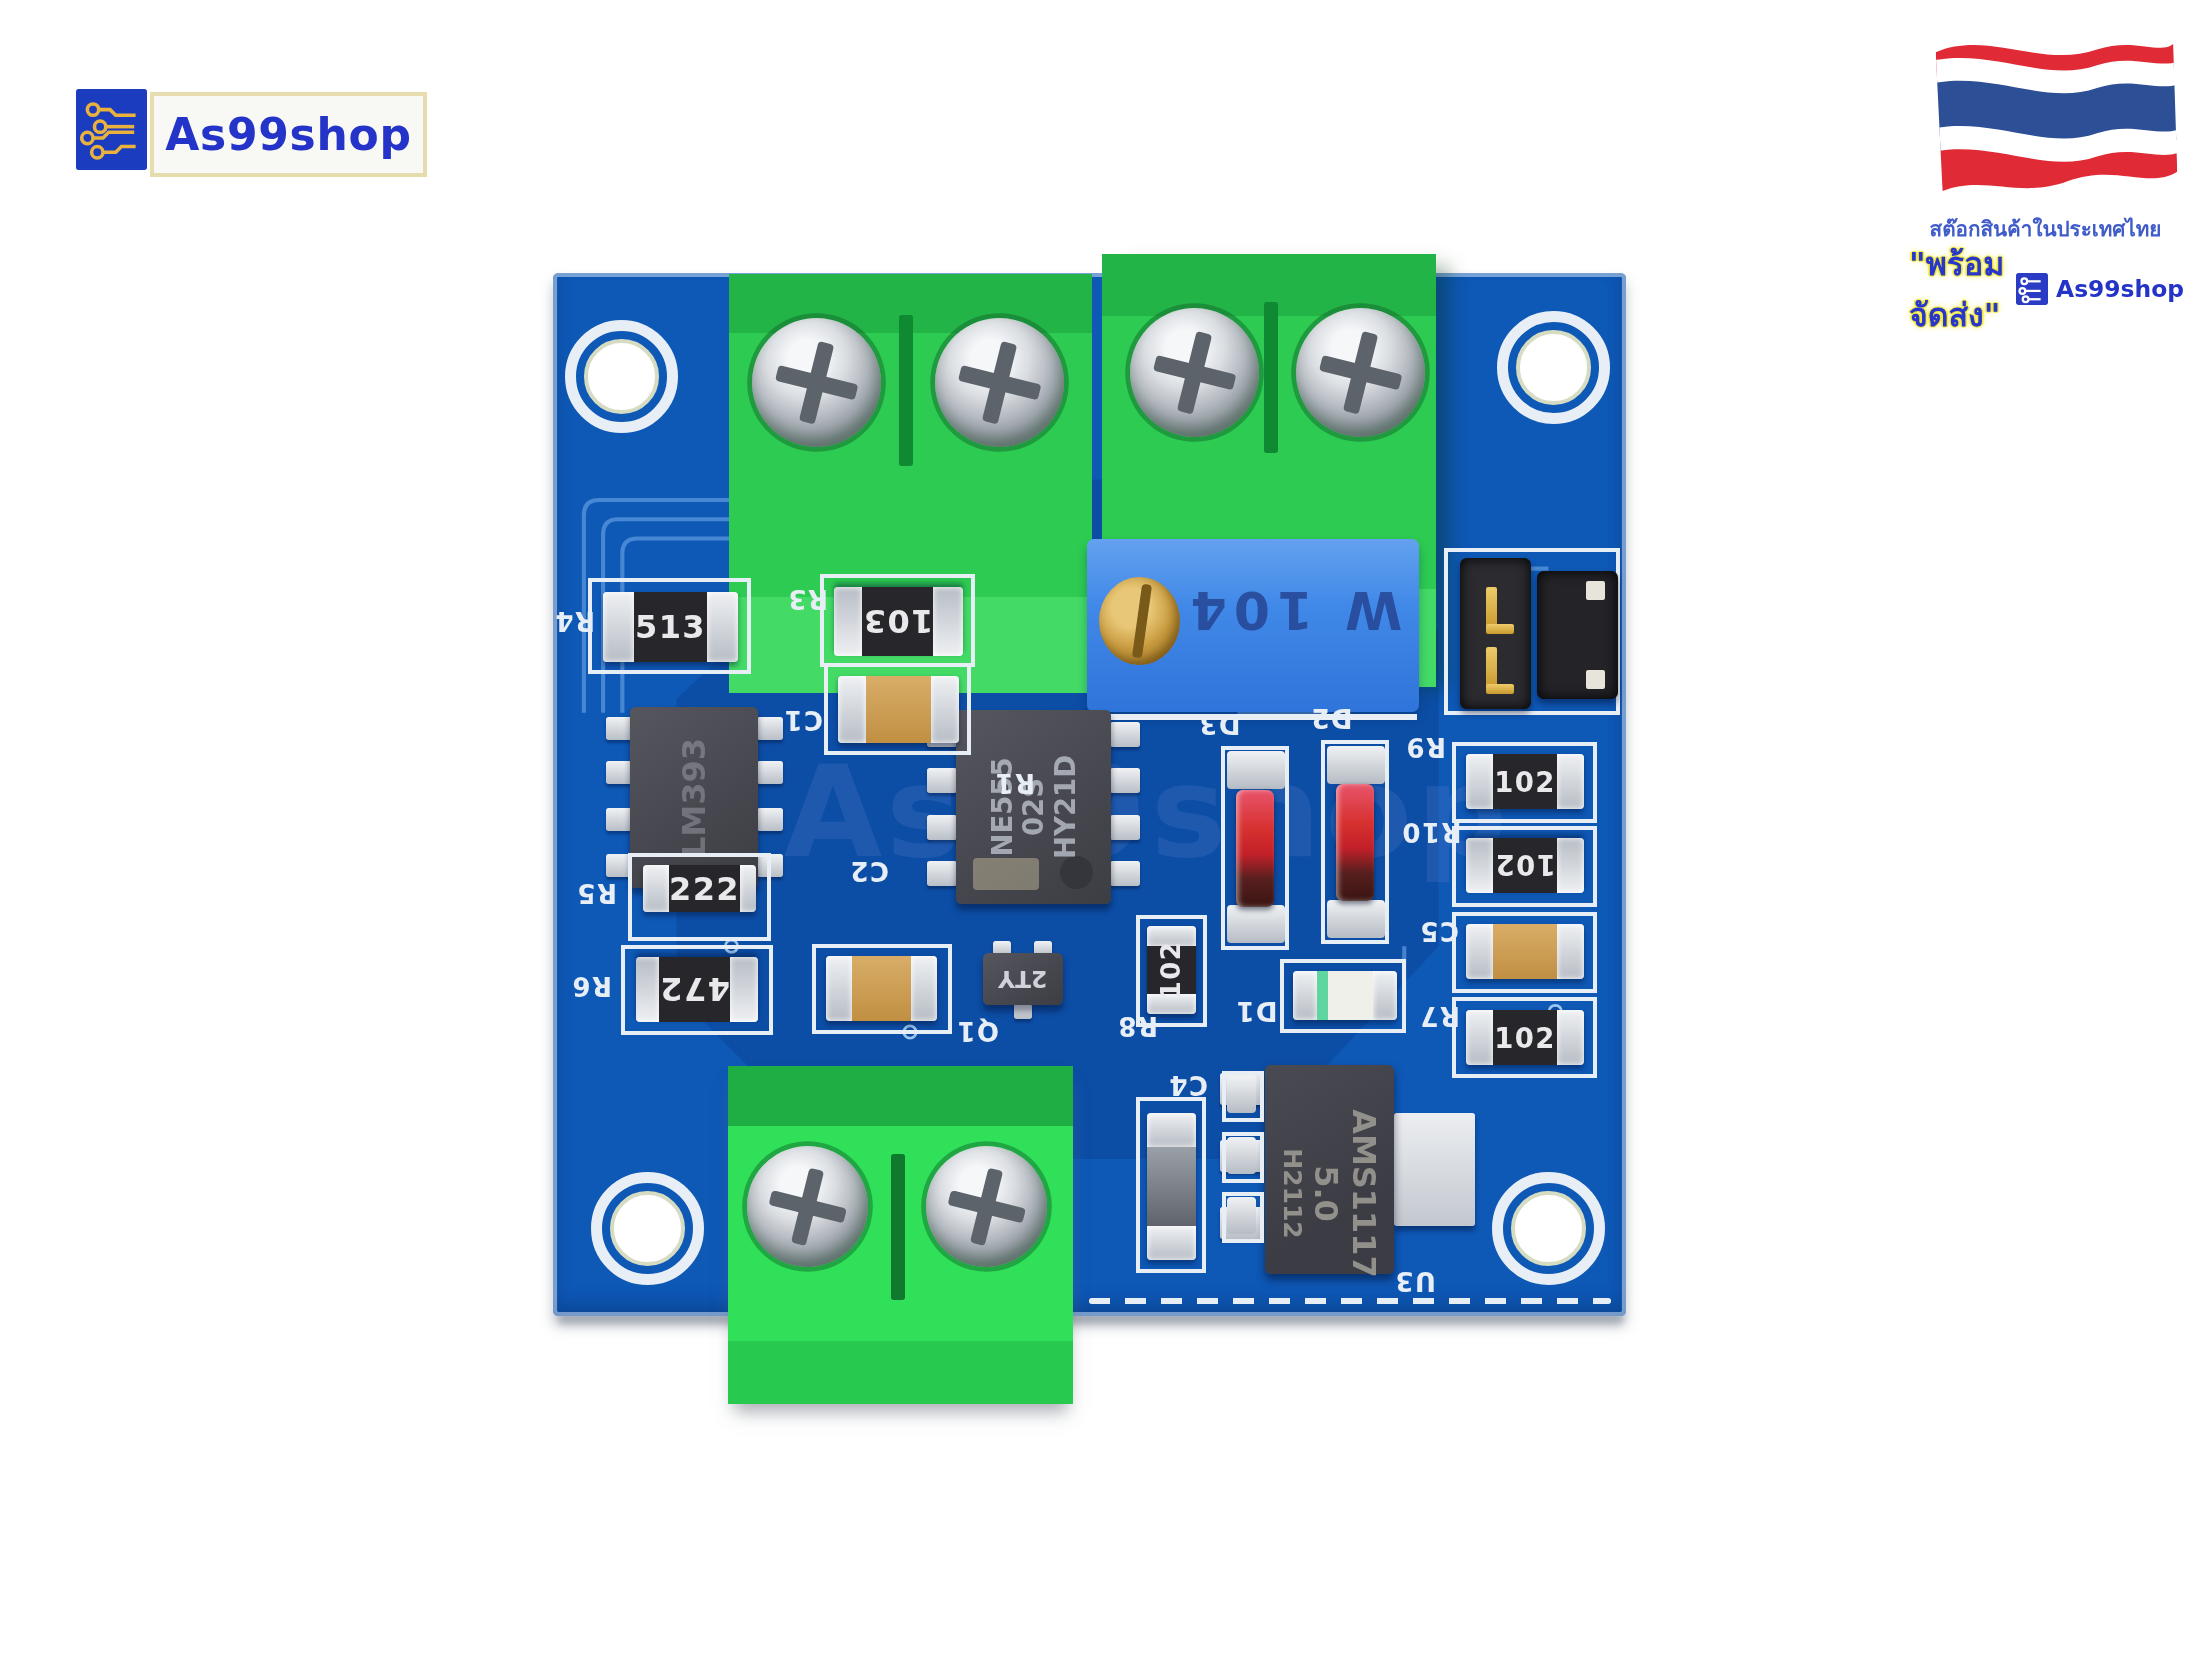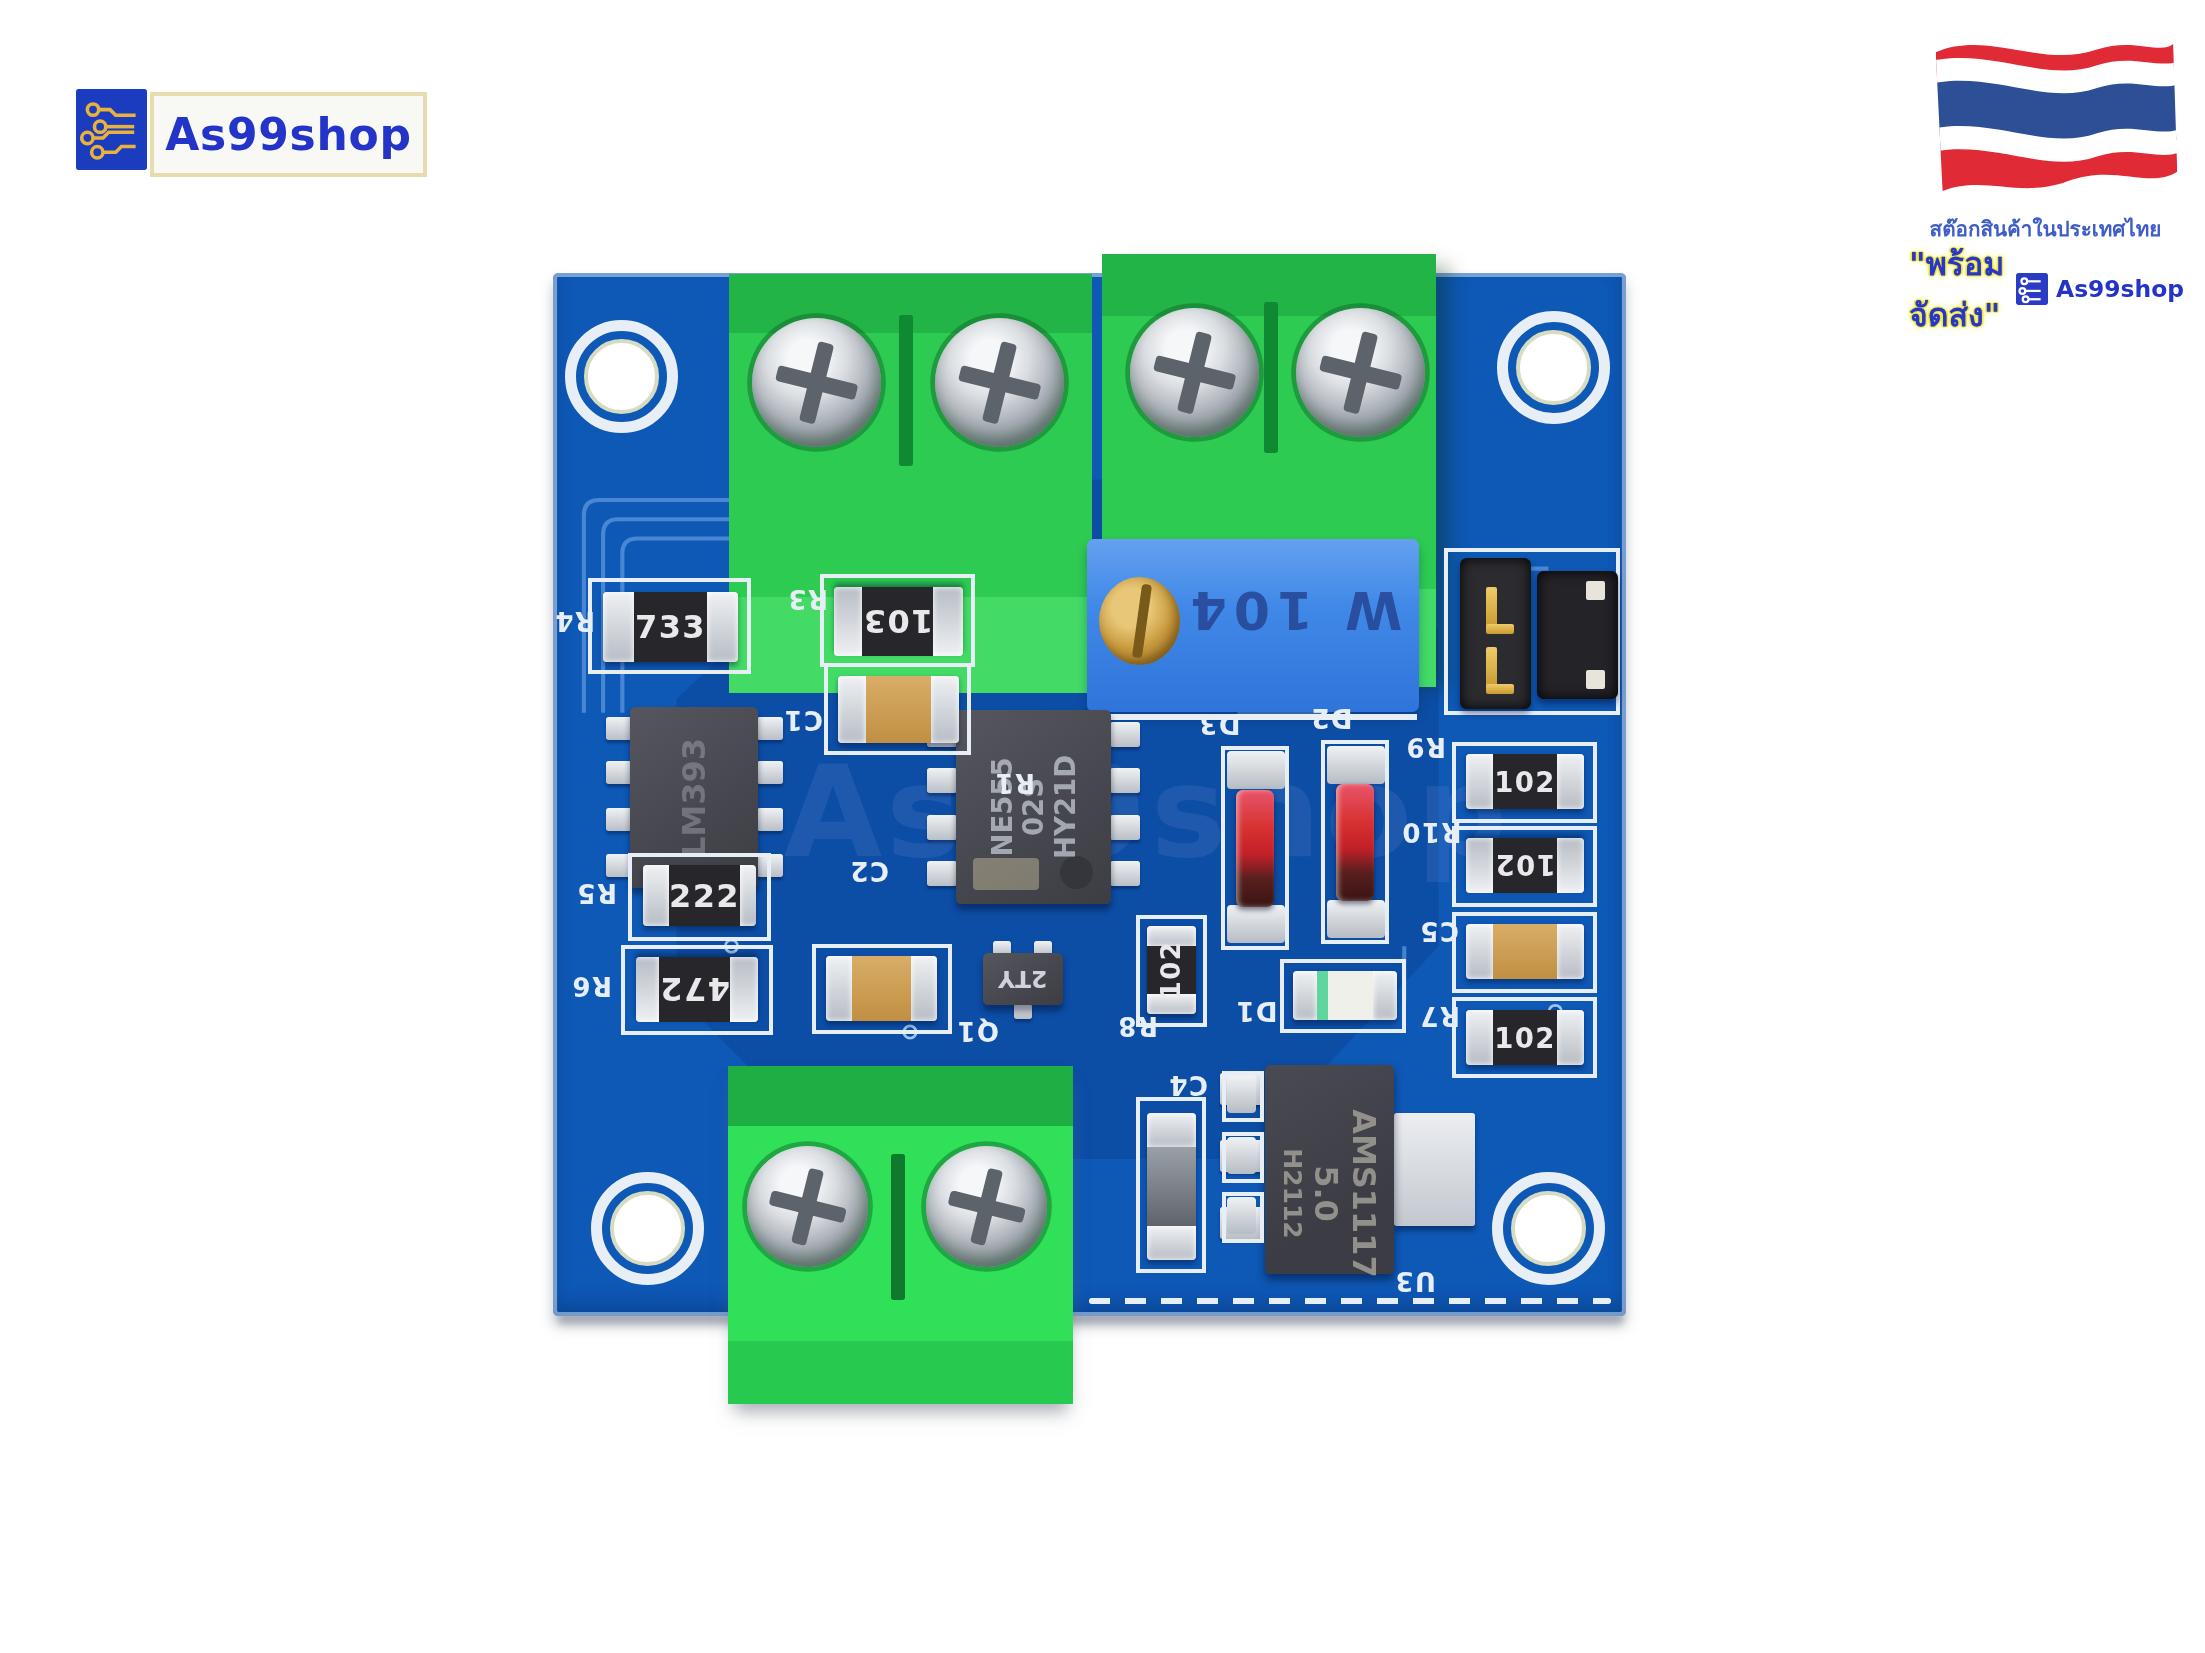--- a/index.html
+++ b/index.html
@@ -245,40 +245,40 @@
         <span>NE555</span>
         <span>02S</span>
         <span>HY21D</span>
       </div>
     </div>
   </div>
 
   <div class="abs silk" style="left:588px;top:578px;width:155px;height:88px"></div>
   <div class="abs res" style="left:603px;top:592px;width:135px;height:70px">
     <span class="end"></span>
-      <span class="mid">733</span>
+      <span class="mid">513</span>
       <span class="end"></span>
   </div>
 
   <div class="abs silk" style="left:820px;top:574px;width:147px;height:85px"></div>
   <div class="abs res rot180" style="left:834px;top:587px;width:129px;height:69px">
     <span class="end"></span>
       <span class="mid">103</span>
       <span class="end"></span>
   </div>
 
   <div class="abs silk" style="left:824px;top:663px;width:139px;height:84px"></div>
   <div class="abs res cap" style="left:838px;top:676px;width:121px;height:67px">
     <span class="end"></span>
       <span class="mid"></span>
       <span class="end"></span>
   </div>
 
   <div class="abs silk" style="left:628px;top:853px;width:135px;height:80px"></div>
-  <div class="abs res" style="left:643px;top:865px;width:113px;height:61px">
+  <div class="abs res" style="left:643px;top:865px;width:113px;height:47px">
     <span class="end"></span>
       <span class="mid">222</span>
       <span class="end"></span>
   </div>
 
   <div class="abs silk" style="left:621px;top:945px;width:144px;height:82px"></div>
   <div class="abs res rot180" style="left:636px;top:957px;width:122px;height:65px">
     <span class="end"></span>
       <span class="mid">472</span>
       <span class="end"></span>

